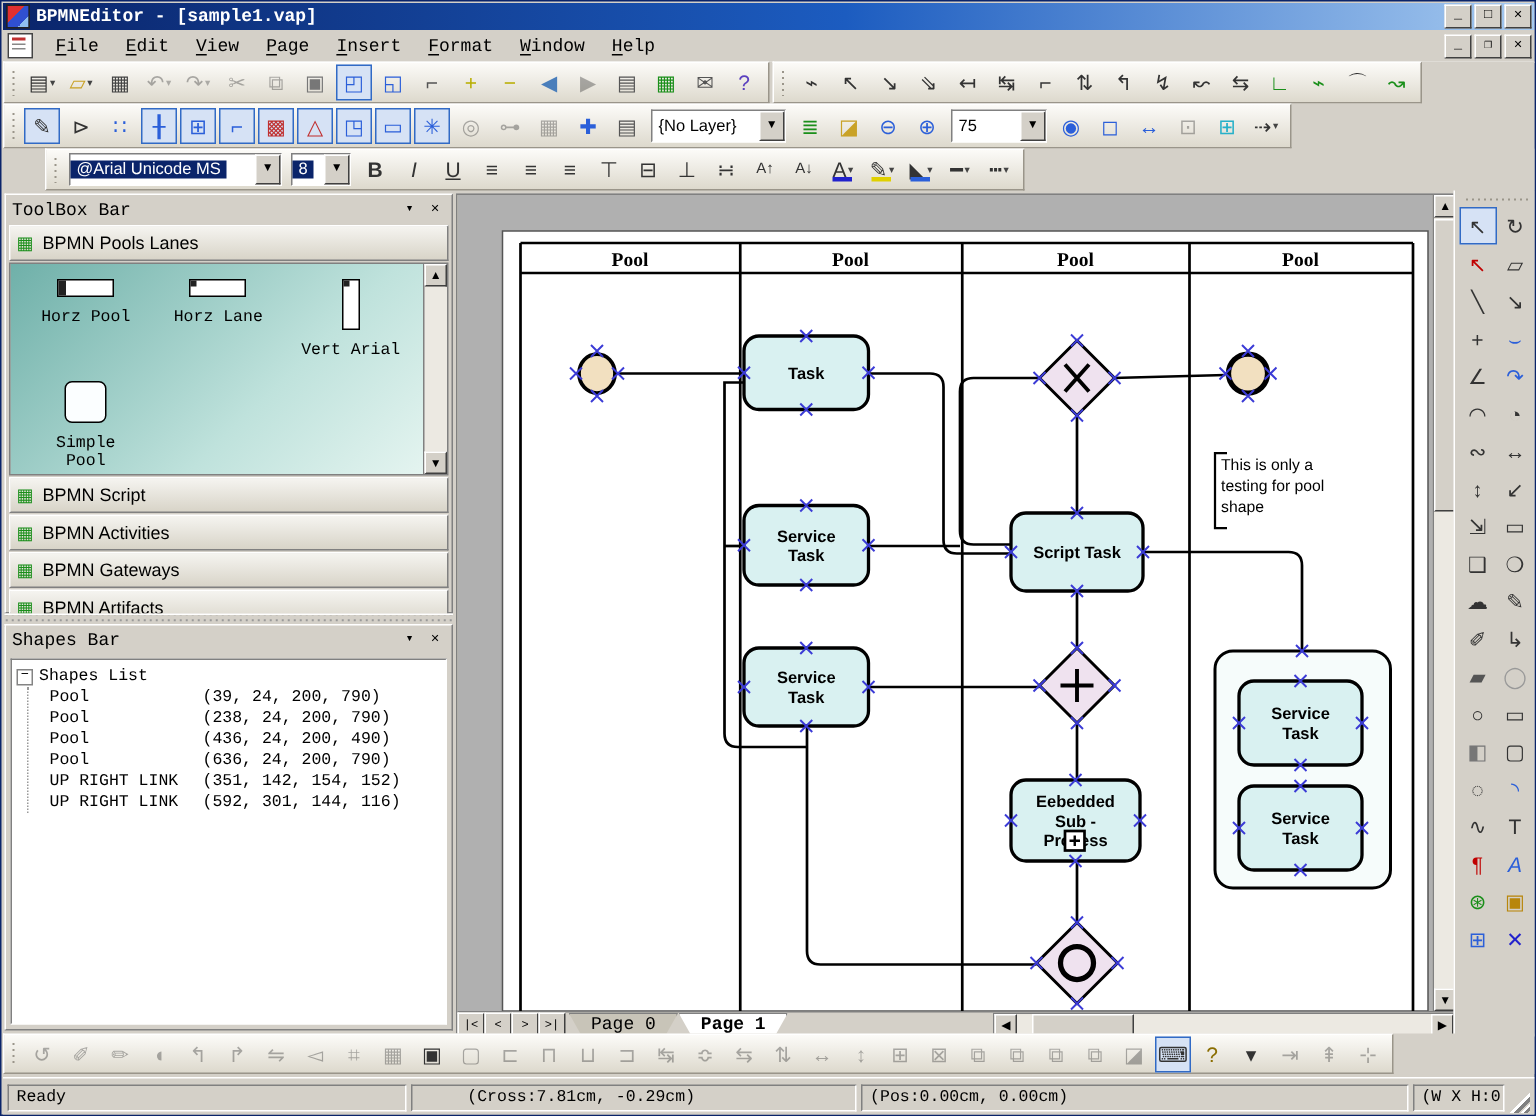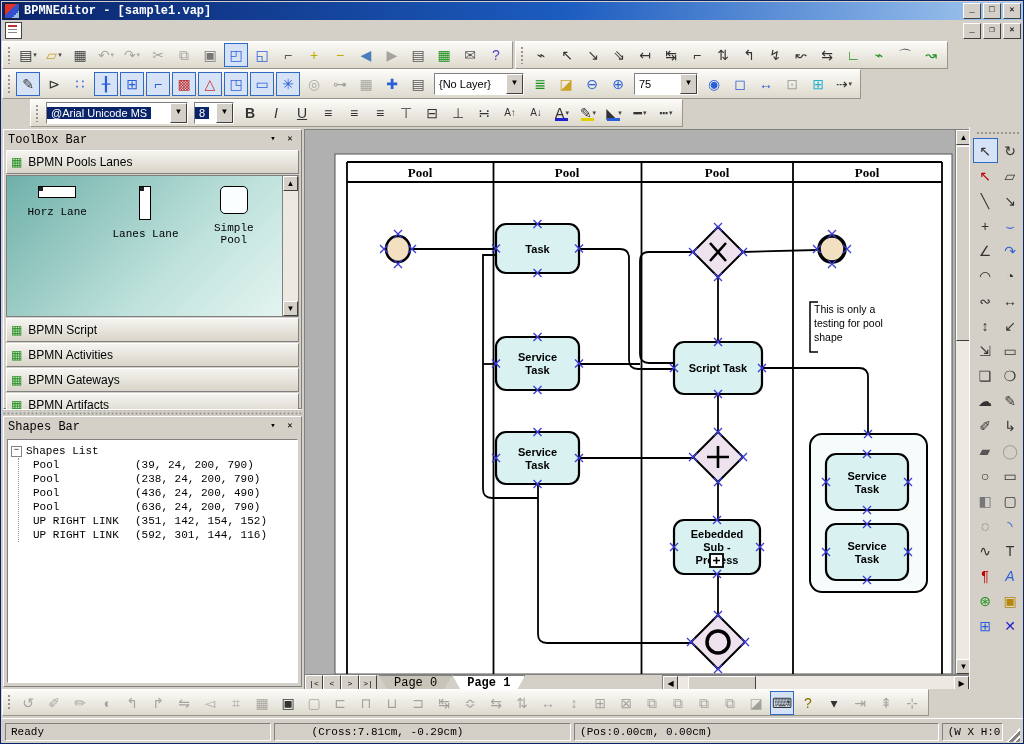--- a/index.html
+++ b/index.html
@@ -119,20 +119,30 @@
     <span class="title">BPMNEditor - [sample1.vap]</span>
     <span class="wbtns">
       <span class="wb">_</span>
       <span class="wb">□</span>
       <span class="wb">✕</span>
     </span>
   </div>
 
   <div class="abs menubar">
     <span class="docicon"></span>
+    <span id="menuitems" style="display:flex;">
+        <span class="mi"><u>F</u>ile</span>
+        <span class="mi"><u>E</u>dit</span>
+        <span class="mi"><u>V</u>iew</span>
+        <span class="mi"><u>P</u>age</span>
+        <span class="mi"><u>I</u>nsert</span>
+        <span class="mi"><u>F</u>ormat</span>
+        <span class="mi"><u>W</u>indow</span>
+        <span class="mi"><u>H</u>elp</span>
+      </span>
     <span class="wbtns" style="margin-right:2px;">
       <span class="wb">_</span>
       <span class="wb">❐</span>
       <span class="wb">✕</span>
     </span>
   </div>
 
   <div class="abs tbrow" style="top:40px;height:28px;width:1021px;">
     <div class="tgroup">
       <span class="grip"></span>
@@ -438,26 +448,30 @@
       </span>
     </div>
     <div id="toolbox-body">
         <div class="sechdr">
           <span class="secicon">▦</span>
           <span>BPMN Pools Lanes</span>
         </div>
         <div class="tbx-content" style="height: 140px;">
           <div class="tbx-grid">
             <div class="tbx-item">
+              <div class="shp horz-pool"></div>
+              <div>Horz Pool</div>
+            </div>
+            <div class="tbx-item">
               <div class="shp horz-lane"></div>
               <div>Horz Lane</div>
             </div>
             <div class="tbx-item">
               <div class="shp vert-lane"></div>
-              <div>Lanes Lane</div>
+              <div>Vert Arial</div>
             </div>
             <div class="tbx-item">
               <div class="shp simple-pool"></div>
               <div>Simple<br>Pool</div>
             </div>
           </div>
           <div class="vscroll abs" style="right: 0px; top: 0px; bottom: 0px;">
             <span class="sbtn">▲</span>
             <span class="sbtn" style="margin-top: auto;">▼</span>
           </div>

